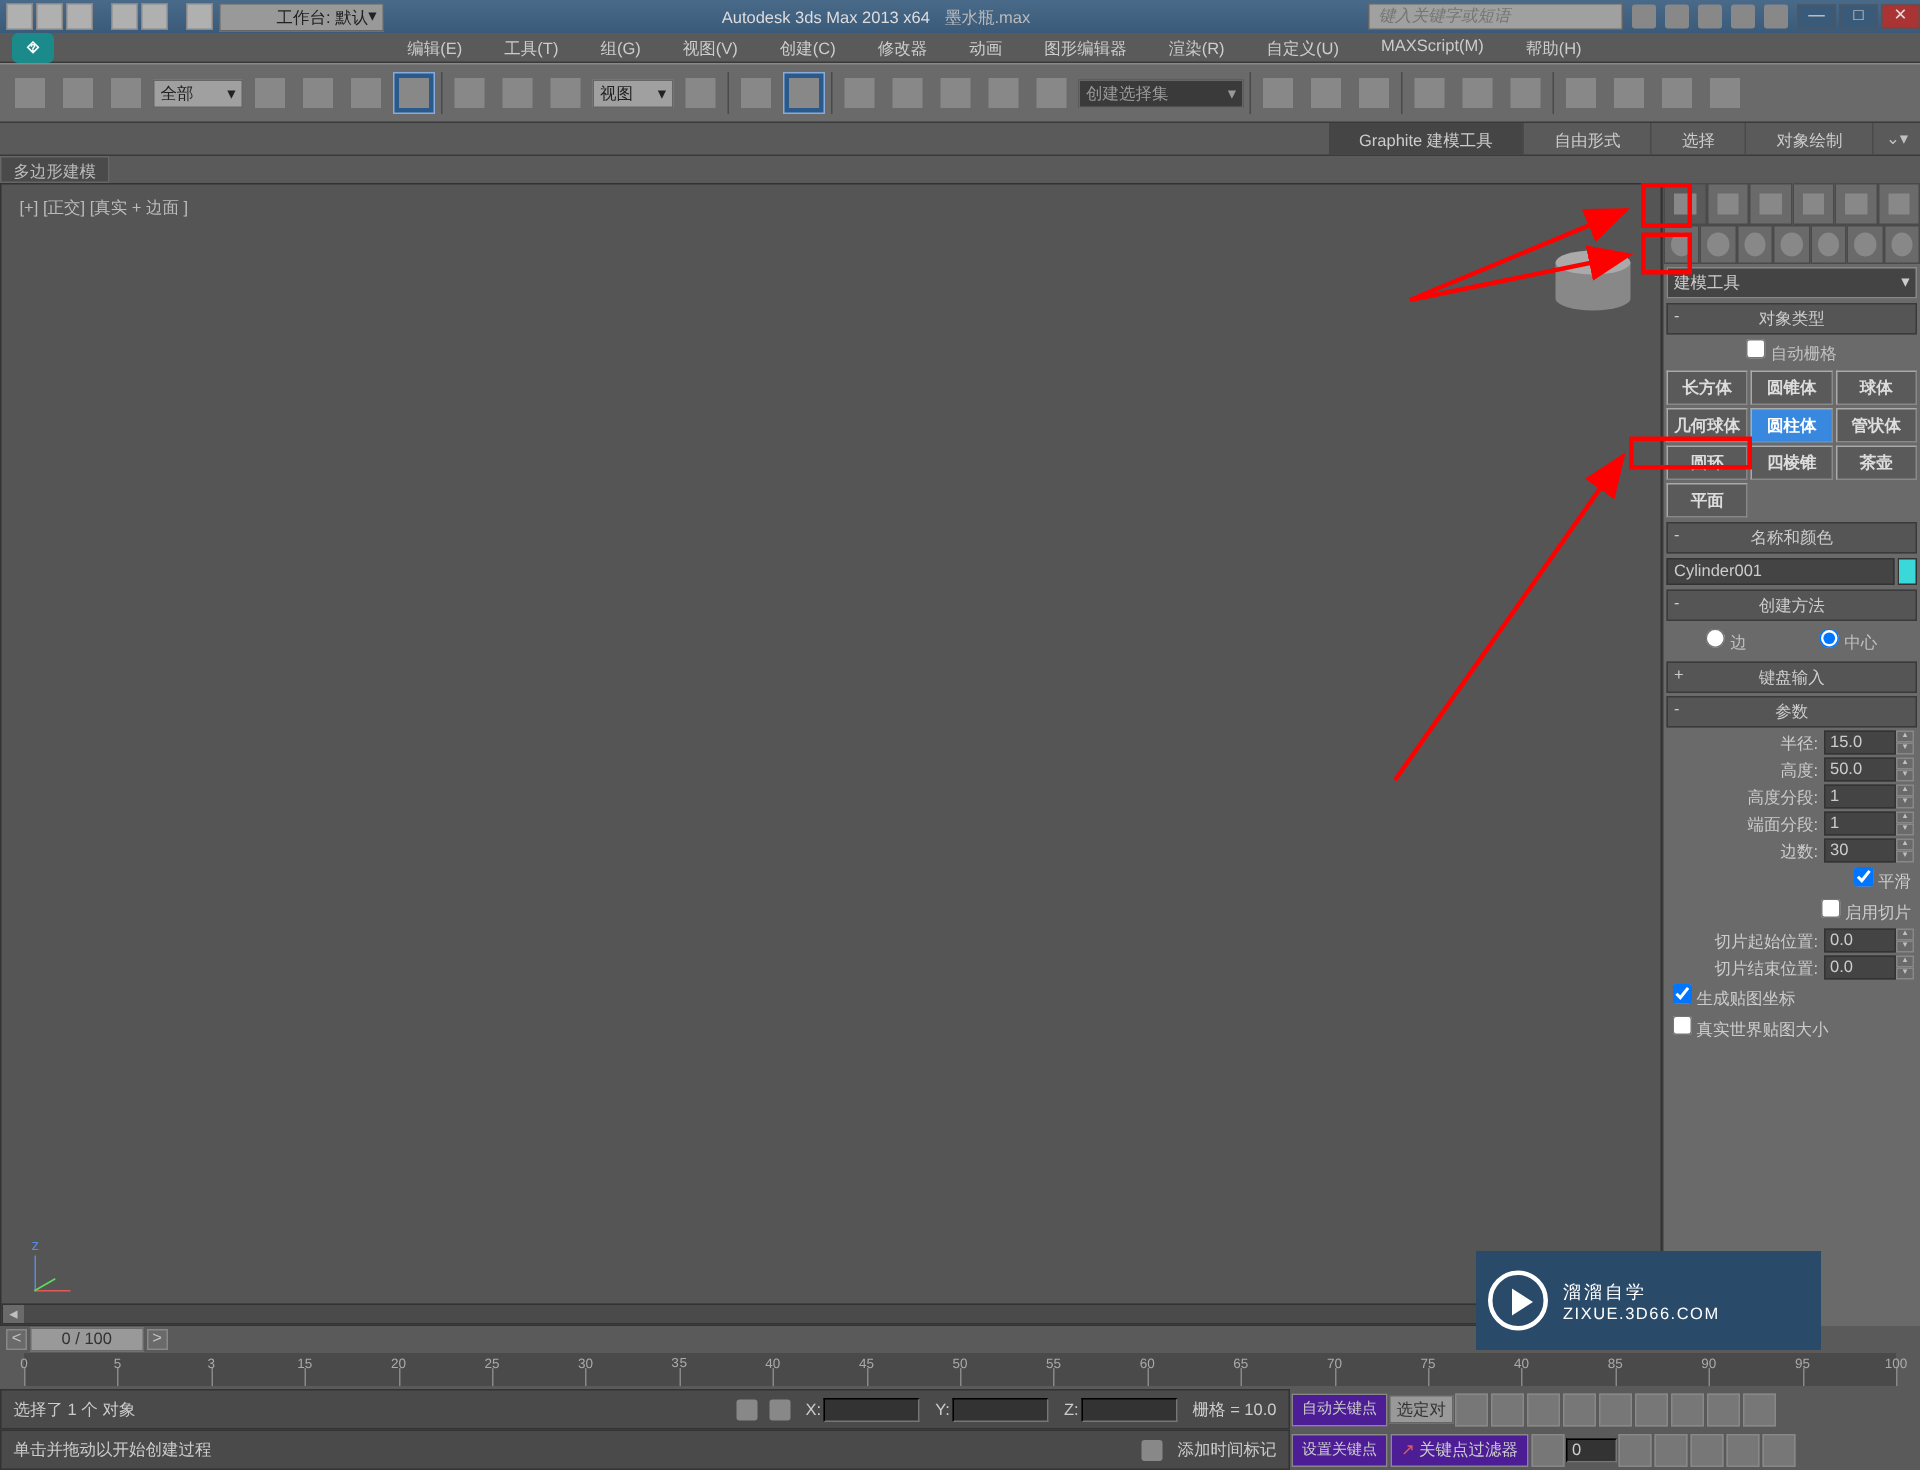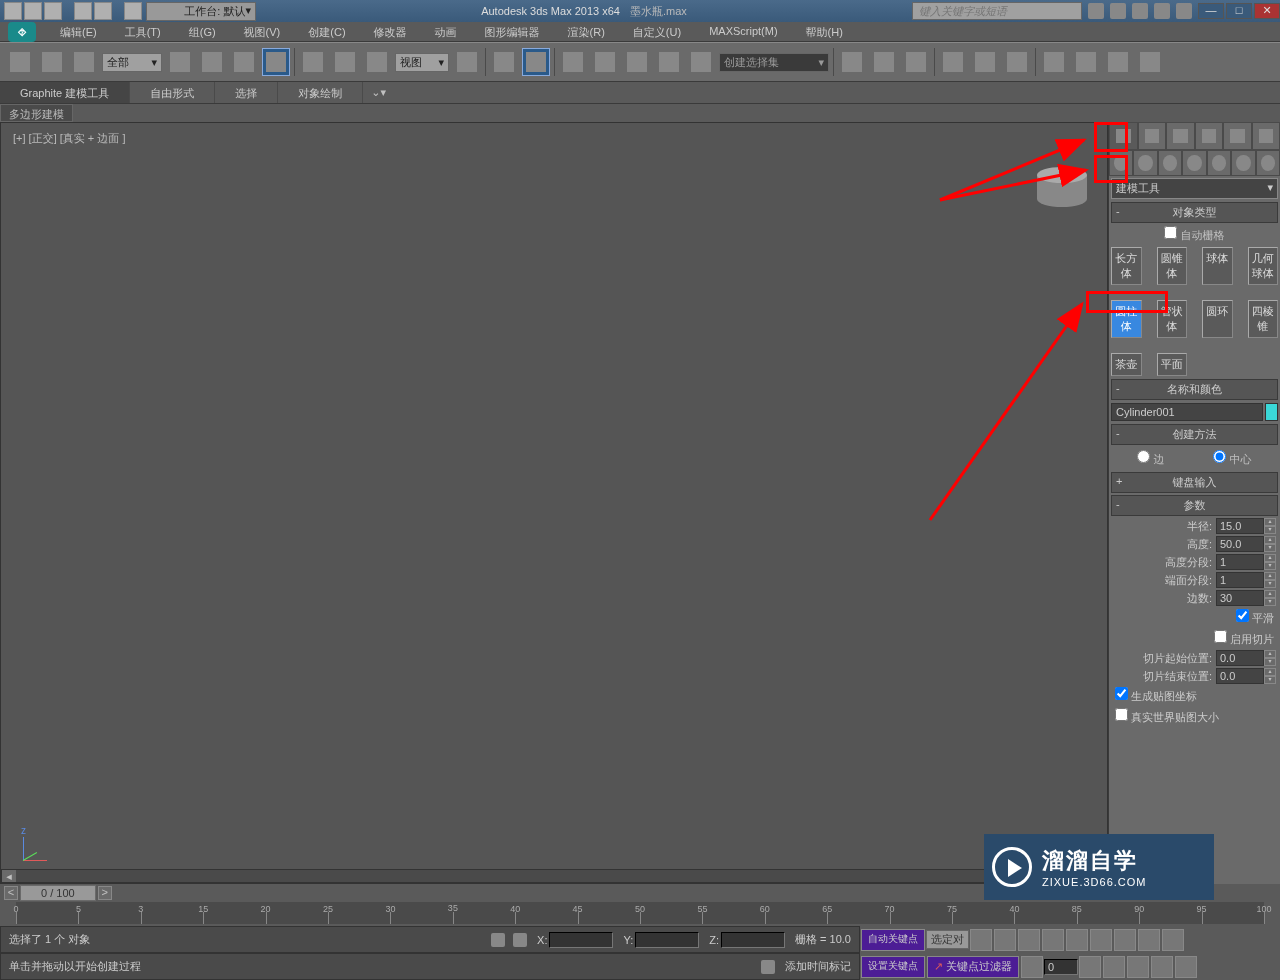--- a/index.html
+++ b/index.html
@@ -11,33 +11,33 @@
 .workspace-dd { background: #999; border: 1px solid #666; padding: 1px 4px; margin-left: 4px; color: #222; width: 110px; display: flex; justify-content: flex-end; }
 .title-text { flex: 1; text-align: center; color: #ddd; font-size: 12px; }
 .title-file { color: #bbb; }
 .search-box { background: #a0a0a0; border: 1px solid #666; padding: 2px 6px; color: #555; font-style: italic; width: 170px; }
 .title-right-icons { display: flex; gap: 6px; padding: 0 6px; align-items: center;}
 .tri { width: 16px; height: 16px; background: #888; border-radius: 2px; }
 .win-btns { display: flex; gap: 2px; }
 .win-btn { width: 26px; height: 16px; background: #3a5a7a; border: 1px solid #555; color: #ddd; text-align: center; line-height: 12px;}
 .win-btn.close { background: #a33; }
 
-.menubar { height: 20px; background: #5a5a5a; display: flex; padding-left: 46px; border-bottom: 1px solid #3a3a3a; }
+.menubar { height: 20px; background: #5a5a5a; display: flex; padding-left: 46px; border-bottom: 1px solid #3a3a3a; justify-content: center; }
 .app-icon { position: absolute; top: 22px; left: 8px; width: 28px; height: 20px; background: #1a8a8a; border-radius: 4px; color: #fff; text-align: center; line-height: 20px; font-weight: bold;}
 .menu-item { padding: 3px 14px; color: #ccc; cursor: pointer; }
 
 .toolbar-main { height: 40px; background: #6a6a6a; border-top: 1px solid #888; border-bottom: 1px solid #3a3a3a; display: flex; align-items: center; gap: 4px; padding: 0 6px;}
 .tool-btn { width: 28px; height: 28px; background: #6a6a6a; border: 1px solid transparent; position: relative; }
 .tool-btn.active { background: #2a5a8a; border: 1px solid #88aadd; }
 .tool-btn::before { content: ''; position: absolute; inset: 3px; background: #888; }
 .tool-dd { background: #a0a0a0; border: 1px solid #666; padding: 1px 4px; color: #222; display: flex; justify-content: space-between; align-items: center;}
 .tool-dd.dark { background: #3a3a3a; color: #999; }
 .tool-sep { width: 1px; height: 28px; background: #4a4a4a; }
 
-.ribbon-tabs { height: 22px; background: #5a5a5a; display: flex; border-bottom: 1px solid #3a3a3a;}
+.ribbon-tabs { height: 22px; background: #5a5a5a; display: flex; border-bottom: 1px solid #3a3a3a; justify-content: flex-end;}
 .ribbon-tab { padding: 4px 20px; color: #ccc; border-right: 1px solid #4a4a4a; }
 .ribbon-tab.active { background: #454545; }
 .ribbon-sub { height: 18px; background: #4a4a4a; padding: 2px 8px; color: #bbb; border: 1px solid #666; width: fit-content;}
 
 .main-area { position: absolute; top: 122px; bottom: 96px; left: 0; right: 0; display: flex; }
 .viewport { flex: 1; background: #555; position: relative; border: 1px solid #333;}
 .vp-label { position: absolute; top: 8px; left: 12px; color: #bbb; }
 .vp-corner { position: absolute; bottom: 14px; left: 14px; }
 .vp-axis-z { position: absolute; width: 1px; height: 24px; background: #5a8ae0; left: 8px; bottom: 8px;}
 .vp-axis-z::after { content: 'z'; position: absolute; top: -12px; left: -2px; color: #5a8ae0; font-size: 10px;}
@@ -52,21 +52,21 @@
 .cmd-panel { width: 172px; background: #6a6a6a; border-left: 1px solid #3a3a3a; display: flex; flex-direction: column;}
 .cmd-tabs { height: 28px; display: flex; background: #6a6a6a; }
 .cmd-tab { flex: 1; border: 1px solid #4a4a4a; background: #6a6a6a; position: relative;}
 .cmd-tab::before { content:''; position: absolute; inset: 6px; background: #888; }
 .cmd-cat-row { height: 26px; display: flex; background: #6a6a6a; }
 .cmd-cat { flex: 1; border: 1px solid #4a4a4a; position: relative;}
 .cmd-cat::before { content:''; position: absolute; inset: 4px; background: #888; border-radius: 50%;}
 .cmd-dd { margin: 2px; background: #444; border: 1px solid #888; padding: 2px 4px; color: #ccc; display: flex; justify-content: space-between;}
 .rollout-head { background: #555; border: 1px solid #3a3a3a; padding: 2px; text-align: center; color: #ccc; margin: 1px 2px; position: relative;}
 .rollout-head .toggle { position: absolute; left: 4px; }
-.btn-grid { display: grid; grid-template-columns: 1fr 1fr 1fr 1fr; gap: 15px; padding: 2px;}
+.btn-grid { display: grid; grid-template-columns: 1fr 1fr 1fr; gap: 2px; padding: 2px; font-weight: bold;}
 .obj-btn { background: #5a5a5a; border: 1px solid #888; border-top-color: #aaa; border-left-color: #aaa; padding: 3px; text-align: center; color: #ddd; cursor: pointer;}
 .obj-btn.selected { background: #3888e0; color: #fff; }
 .auto-grid { text-align: center; padding: 2px; }
 .name-row { display: flex; padding: 2px; gap: 2px;}
 .name-input { flex: 1; background: #444; border: 1px solid #333; padding: 2px 4px; color: #ccc;}
 .color-sw { width: 16px; height: 18px; background: #3ad8d8; border: 1px solid #333;}
 .radio-row { display: flex; justify-content: space-around; padding: 4px;}
 .param-row { display: flex; align-items: center; padding: 1px 4px; gap: 4px;}
 .param-label { flex: 1; text-align: right; color: #ccc;}
 .spinner { display: flex; }
@@ -102,21 +102,21 @@
 .sr-icon { width: 22px; height: 22px; background: #777; border: 1px solid #888; margin: 0 1px;}
 
 
 .anno { position: absolute; pointer-events: none; z-index: 100;}
 .red-box { border: 3px solid #ff0000; }
 
 .watermark { position: absolute; right: 66px; bottom: 80px; width: 230px; height: 66px; background: #2a4a6a; display: flex; align-items: center; padding: 8px; gap: 10px; z-index: 50;}
 .wm-icon { width: 40px; height: 40px; border: 3px solid #fff; border-radius: 50%; position: relative;}
 .wm-icon::after { content:''; position: absolute; left: 13px; top: 9px; border: 9px solid transparent; border-left: 14px solid #fff;}
 .wm-text { color: #fff; }
-.wm-big { font-size: 22px; font-weight: bold; letter-spacing: 2px;}
+.wm-big { font-size: 12px; font-weight: normal; letter-spacing: 2px;}
 .wm-small { font-size: 11px; letter-spacing: 1px;}
 .lock-icons { display: flex; gap: 8px;}
 .small-lock { width: 14px; height: 14px; background: #888; border-radius: 2px;}
 </style>
 </head>
 <body>
 
 <div class="titlebar">
   <div class="tb-icons">
     <div class="tb-icon"></div>

